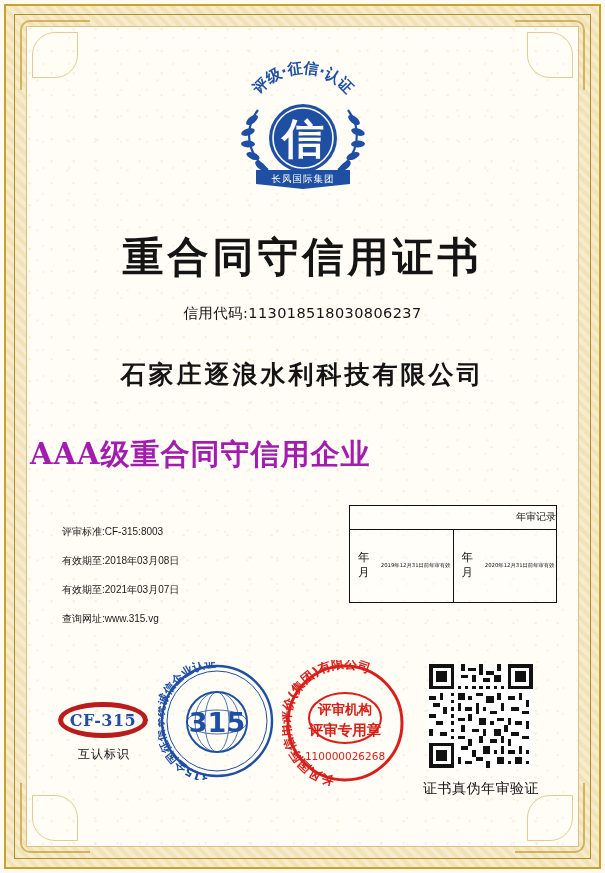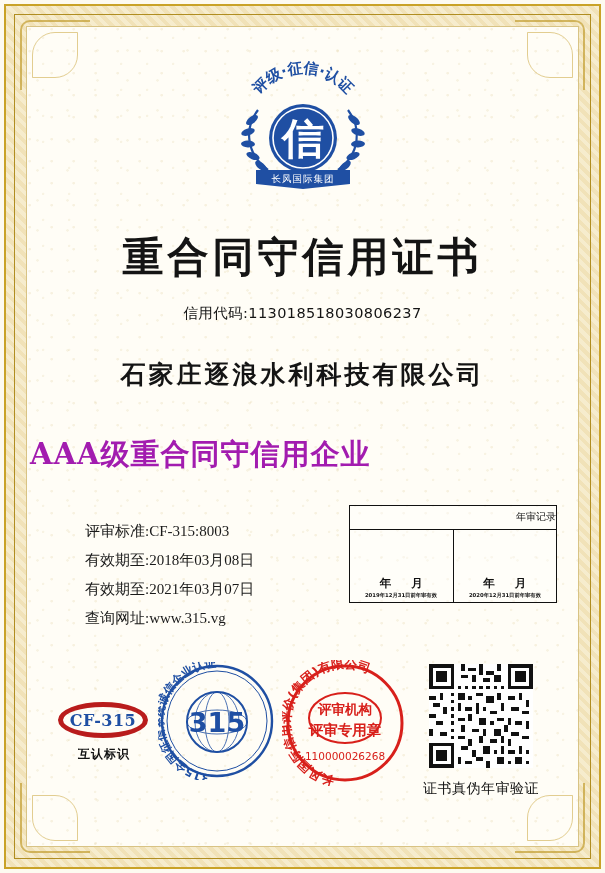--- a/index.html
+++ b/index.html
@@ -124,25 +124,24 @@
     font-size: 29px;
     letter-spacing: 1px;
     color: #a21caf;
   }
 
   
   .details {
     position: absolute;
     top: 487px;
     left: 32px;
-    font-family: Liberation Serif, serif;
-    font-size: 15px;
+    font-family: Liberation Sans, sans-serif;
+    font-size: 10px;
     line-height: 29px;
     color: #1a1a1a;
-    margin-left: 23px;
   }
   .details .row { white-space: nowrap; }
 
   
   .review-table {
     position: absolute;
     top: 475px;
     right: 18px;
     width: 208px;
     border: 1.4px solid #111;
@@ -154,25 +153,23 @@
     font-size: 10px;
     padding: 4px 0 5px;
     border-bottom: 1.4px solid #111;
     color: #111;
   }
   .review-body { display: flex; height: 72px; }
   .review-cell {
     flex: 1;
     position: relative;
     display: flex;
-    flex-direction: column;
     justify-content: flex-end;
     align-items: center;
     padding-bottom: 2px;
-    font-weight: bold;
   }
   .review-cell + .review-cell { border-left: 1.4px solid #111; }
   .review-ym {
     font-family: "DejaVu Serif", serif;
     font-size: 11.5px;
     letter-spacing: 8px;
     color: #111;
     padding-left: 8px;
   }
   .review-note {
@@ -202,21 +199,20 @@
     font-weight: bold;
     font-size: 16px;
     letter-spacing: .5px;
   }
   .cf-caption {
     margin-top: 8px;
     font-family: "DejaVu Sans", sans-serif;
     font-size: 12px;
     color: #111;
     letter-spacing: 1px;
-    font-weight: bold;
   }
 
   .stamp-blue {
     position: absolute;
     left: 128px;
     top: 632px;
     width: 118px; height: 118px;
   }
   .stamp-red {
     position: absolute;

